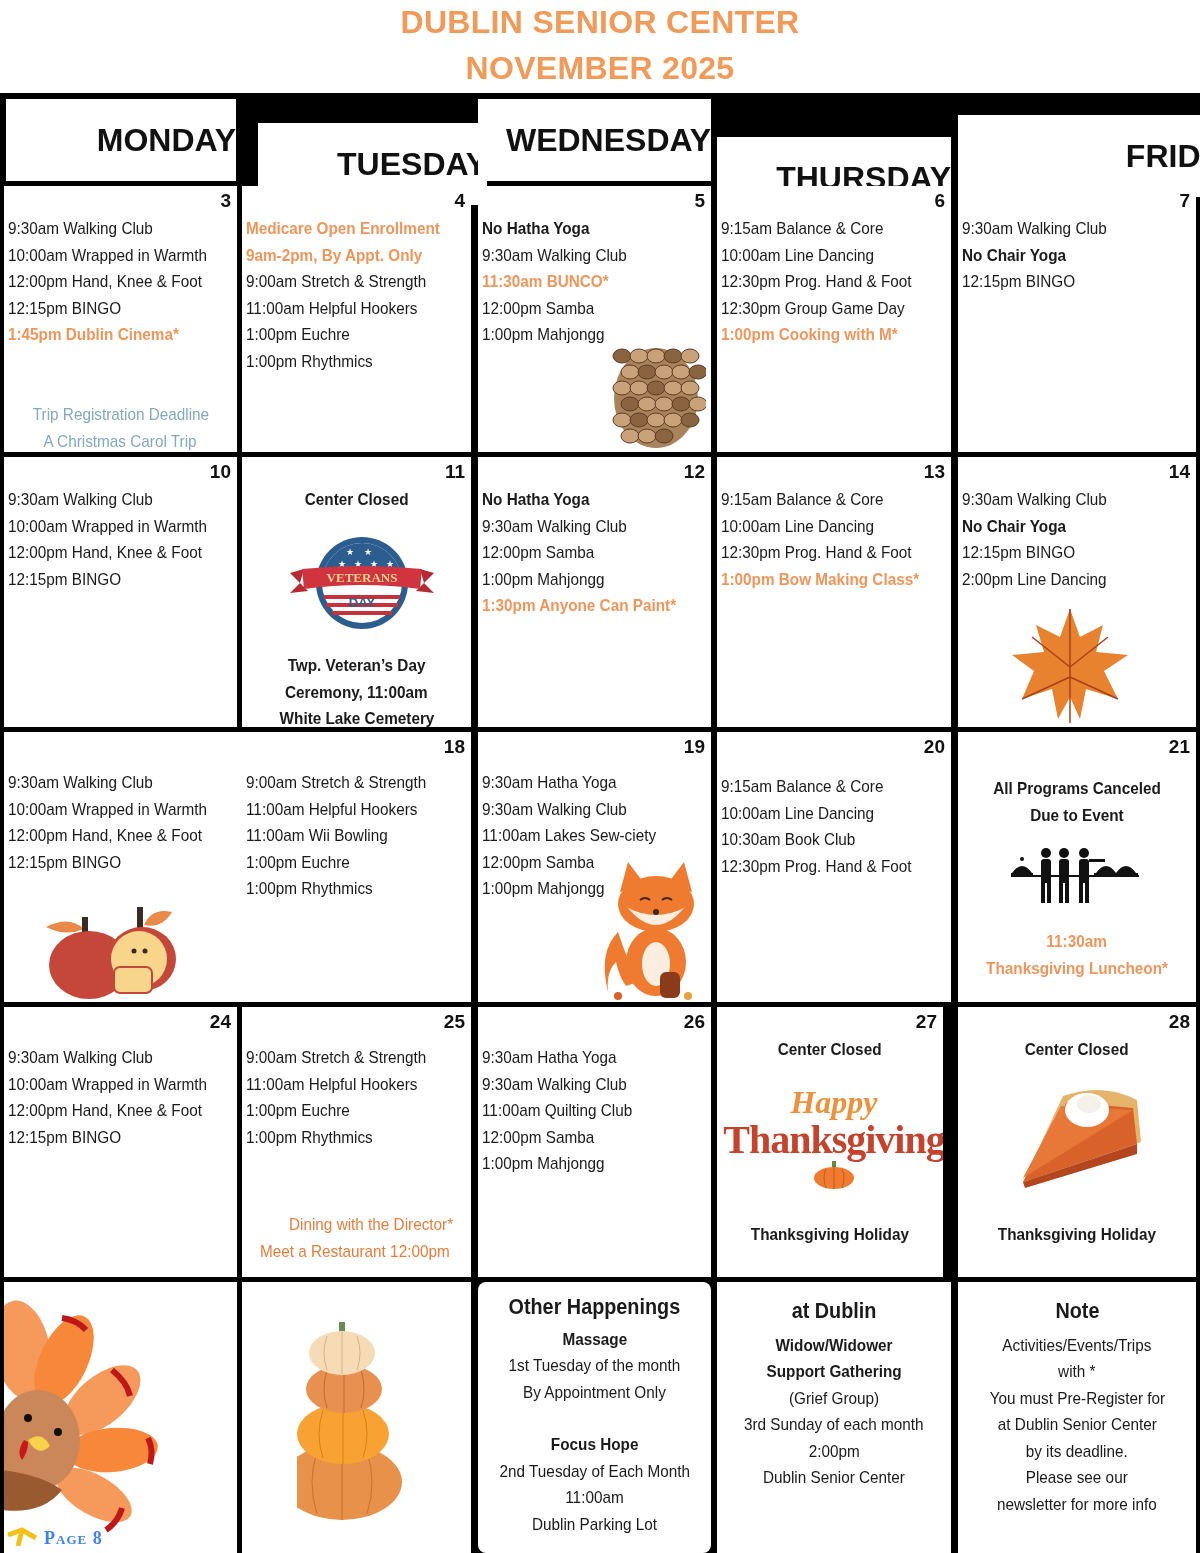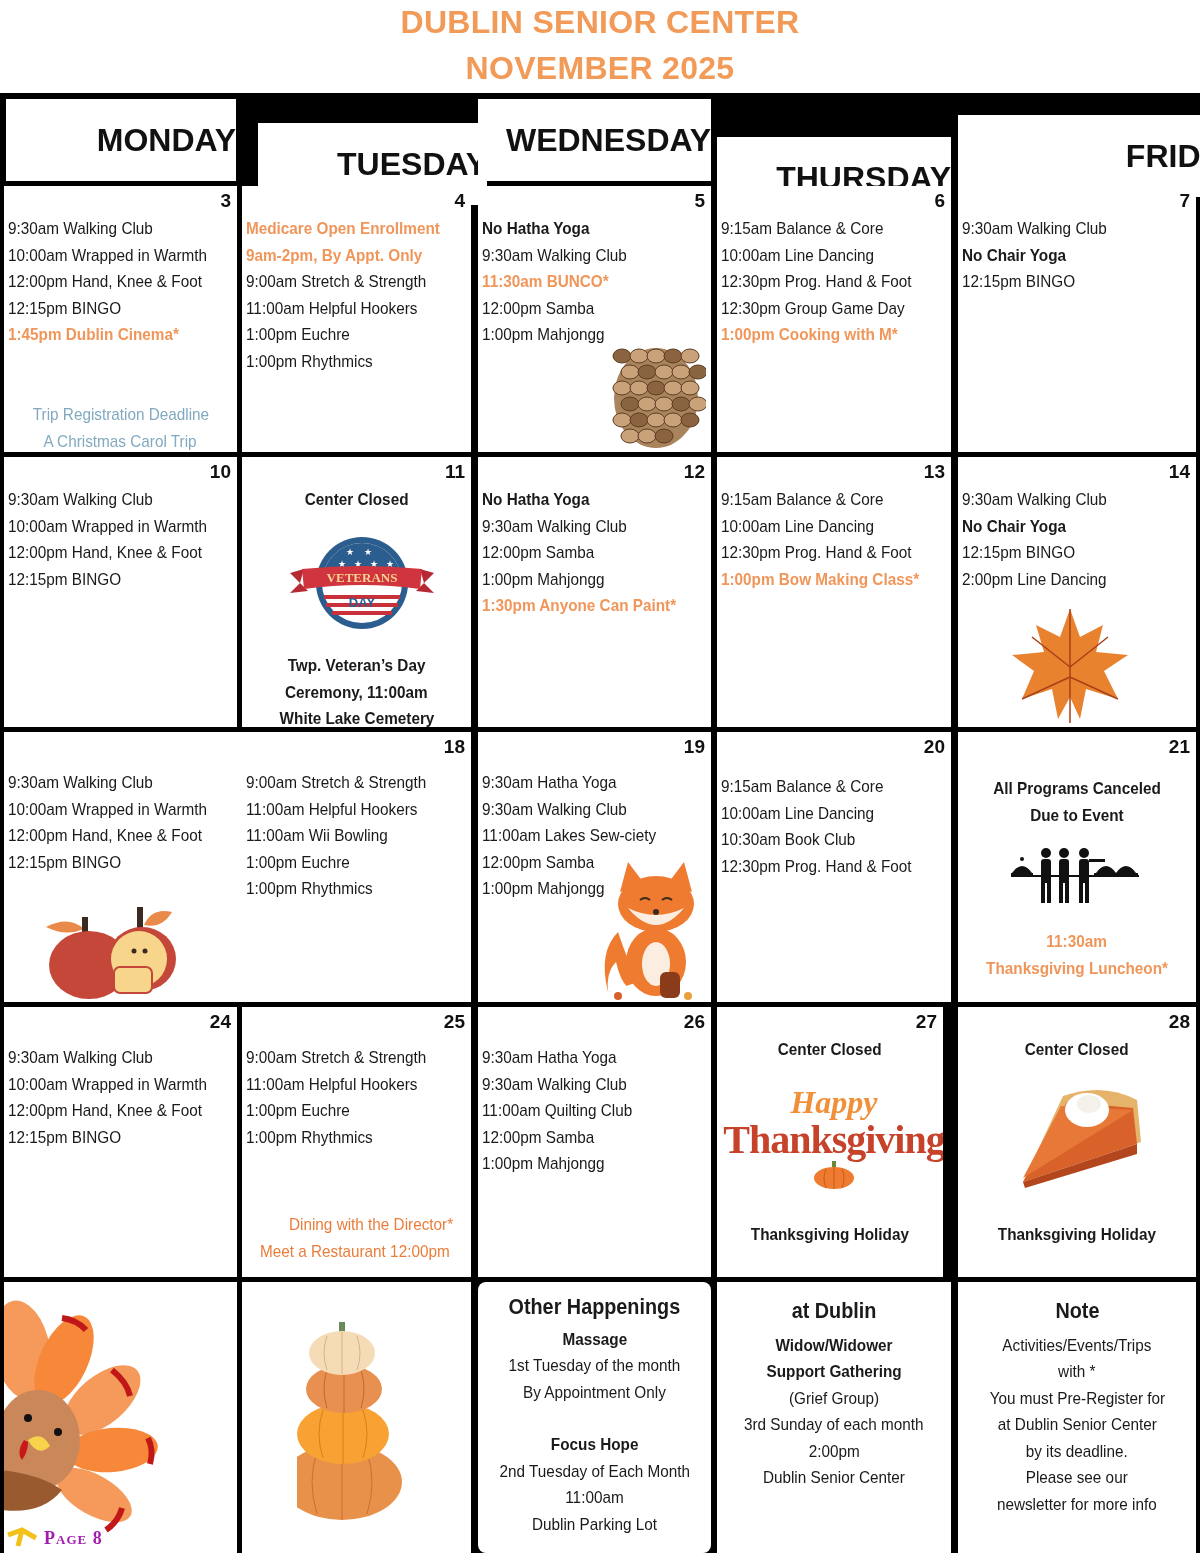--- a/index.html
+++ b/index.html
@@ -16,21 +16,21 @@
   .ev.b { font-weight:bold; }
   .ev.o { color:#f0965a; font-weight:bold; }
   .ctr { position:absolute; left:0; right:0; text-align:center; }
   .ctr .ln { font-size:17px; line-height:26.5px; color:#1a1a1a; white-space:nowrap; display:inline-block; transform:scaleX(0.9); }
   .bold { font-weight:bold; }
   .orange { color:#f0965a !important; }
   .blue { color:#82a9bf !important; }
   .dark-orange { color:#ea7d3a !important; }
   .hd { font-size:22px !important; font-weight:bold; }
   .art { position:absolute; }
-  .page-label { position:absolute; left:40px; bottom:4px; font-family:"Liberation Serif", serif; font-size:18px; color:#a21caf; font-variant:small-caps; font-weight:bold; letter-spacing:1px; }
+  .page-label { position:absolute; left:40px; bottom:4px; font-family:"Liberation Serif", serif; font-size:18px; color:#3b82f6; font-variant:small-caps; font-weight:bold; letter-spacing:1px; }
 </style>
 </head>
 <body>
 
 <div class="title t1">DUBLIN SENIOR CENTER</div>
 <div class="title t2">NOVEMBER 2025</div>
 
 <div class="grid" id="grid">
 
   <div class="cell hdr" style="left:6px;top:6px;width:230px;height:82px;">

